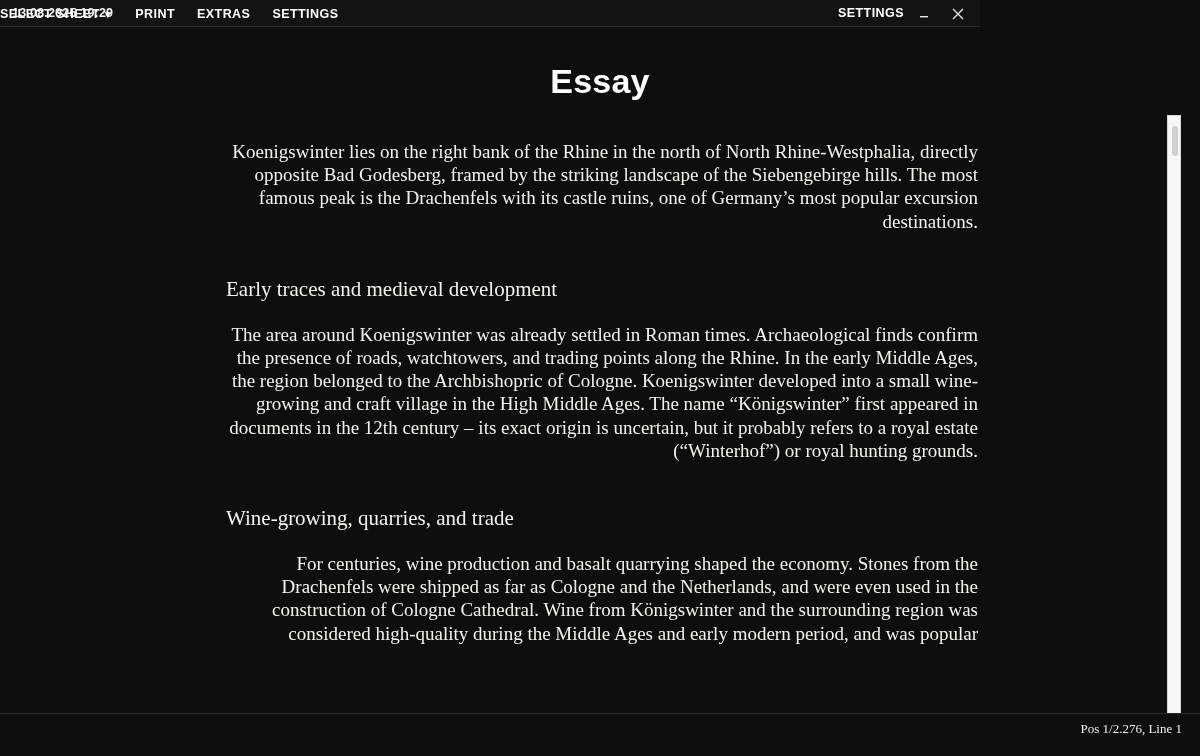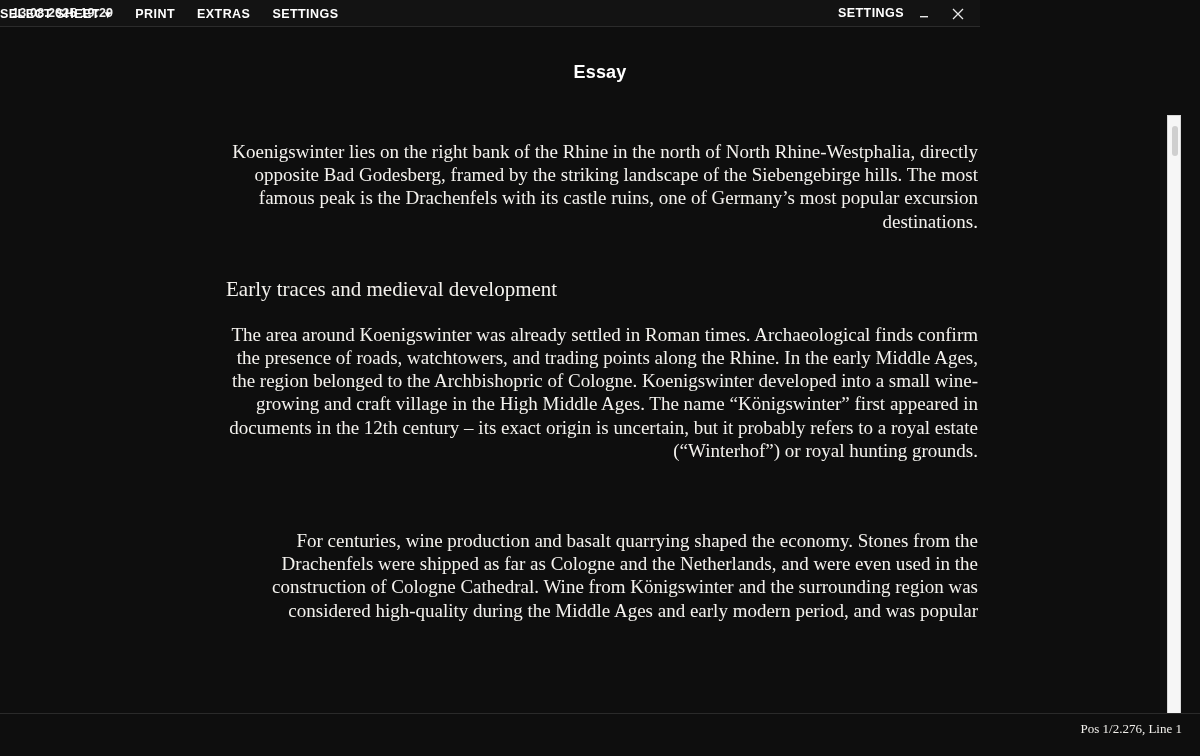--- a/index.html
+++ b/index.html
@@ -95,21 +95,21 @@
   }
   .win-btn svg { display: block; }
 
   
   #page-title {
     position: absolute;
     top: 62px;
     left: 0;
     width: 1200px;
     text-align: center;
-    font-size: 18px;
+    font-size: 34px;
     font-weight: bold;
     color: #ffffff;
     letter-spacing: 0.2px;
   }
 
   
   #doc {
     position: absolute;
     top: 108px;
     left: 226px;
@@ -235,20 +235,21 @@
   <p class="doc-para">Koenigswinter lies on the right bank of the Rhine in the north of North Rhine-Westphalia, directly opposite Bad Godesberg, framed by the striking landscape of the Siebengebirge hills. The most famous peak is the Drachenfels with its castle ruins, one of Germany’s most popular excursion destinations.</p>
 
   <div class="sp-block"></div>
 
   <p class="doc-heading">Early traces and medieval development</p>
   <div class="sp-heading"></div>
   <p class="doc-para">The area around Koenigswinter was already settled in Roman times. Archaeological finds confirm the presence of roads, watchtowers, and trading points along the Rhine. In the early Middle Ages, the region belonged to the Archbishopric of Cologne. Koenigswinter developed into a small wine-growing and craft village in the High Middle Ages. The name “Königswinter” first appeared in documents in the 12th century – its exact origin is uncertain, but it probably refers to a royal estate (“Winterhof”) or royal hunting grounds.</p>
 
   <div class="sp-block"></div>
 
+  <p class="doc-heading">Wine-growing, quarries, and trade</p>
   <div class="sp-heading"></div>
   <p class="doc-para">For centuries, wine production and basalt quarrying shaped the economy. Stones from the Drachenfels were shipped as far as Cologne and the Netherlands, and were even used in the construction of Cologne Cathedral. Wine from Königswinter and the surrounding region was considered high-quality during the Middle Ages and early modern period, and was popular</p>
 </div>
 
 <div id="scrollbar">
   <div id="scroll-thumb"></div>
 </div>
 
 <div id="statusbar">
   <div id="status-pos">Pos 1/2.276, Line 1</div>

